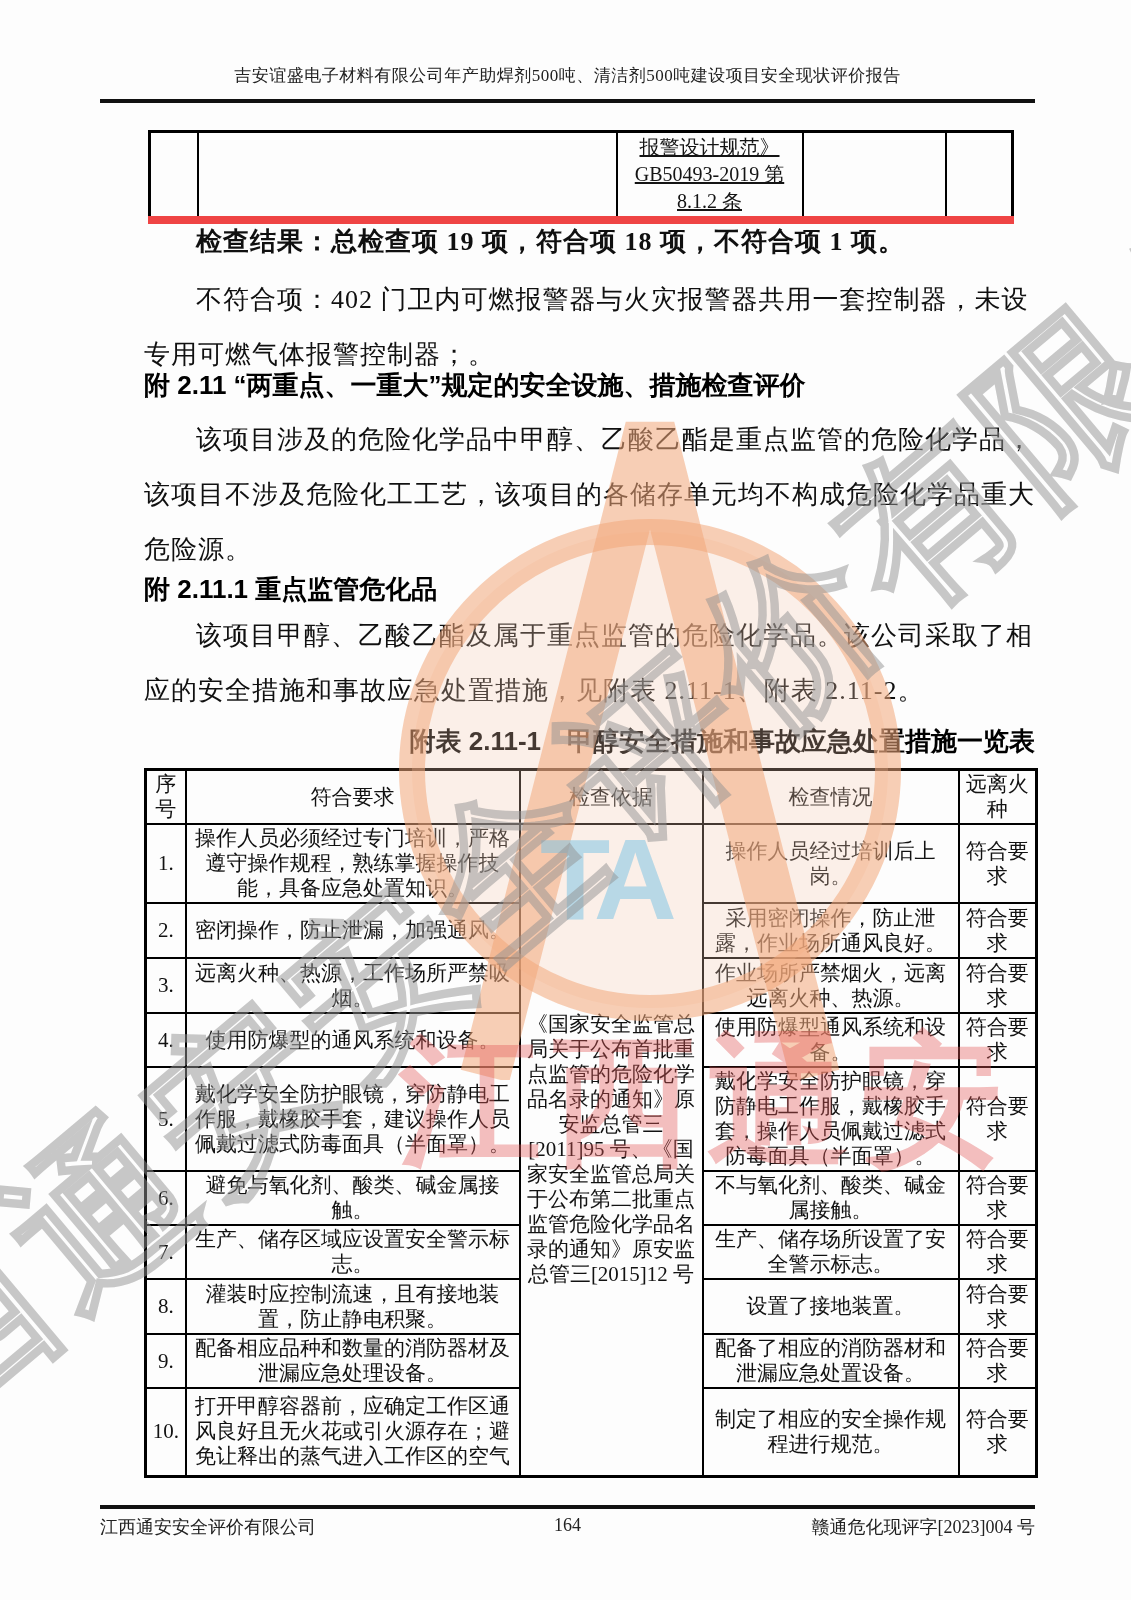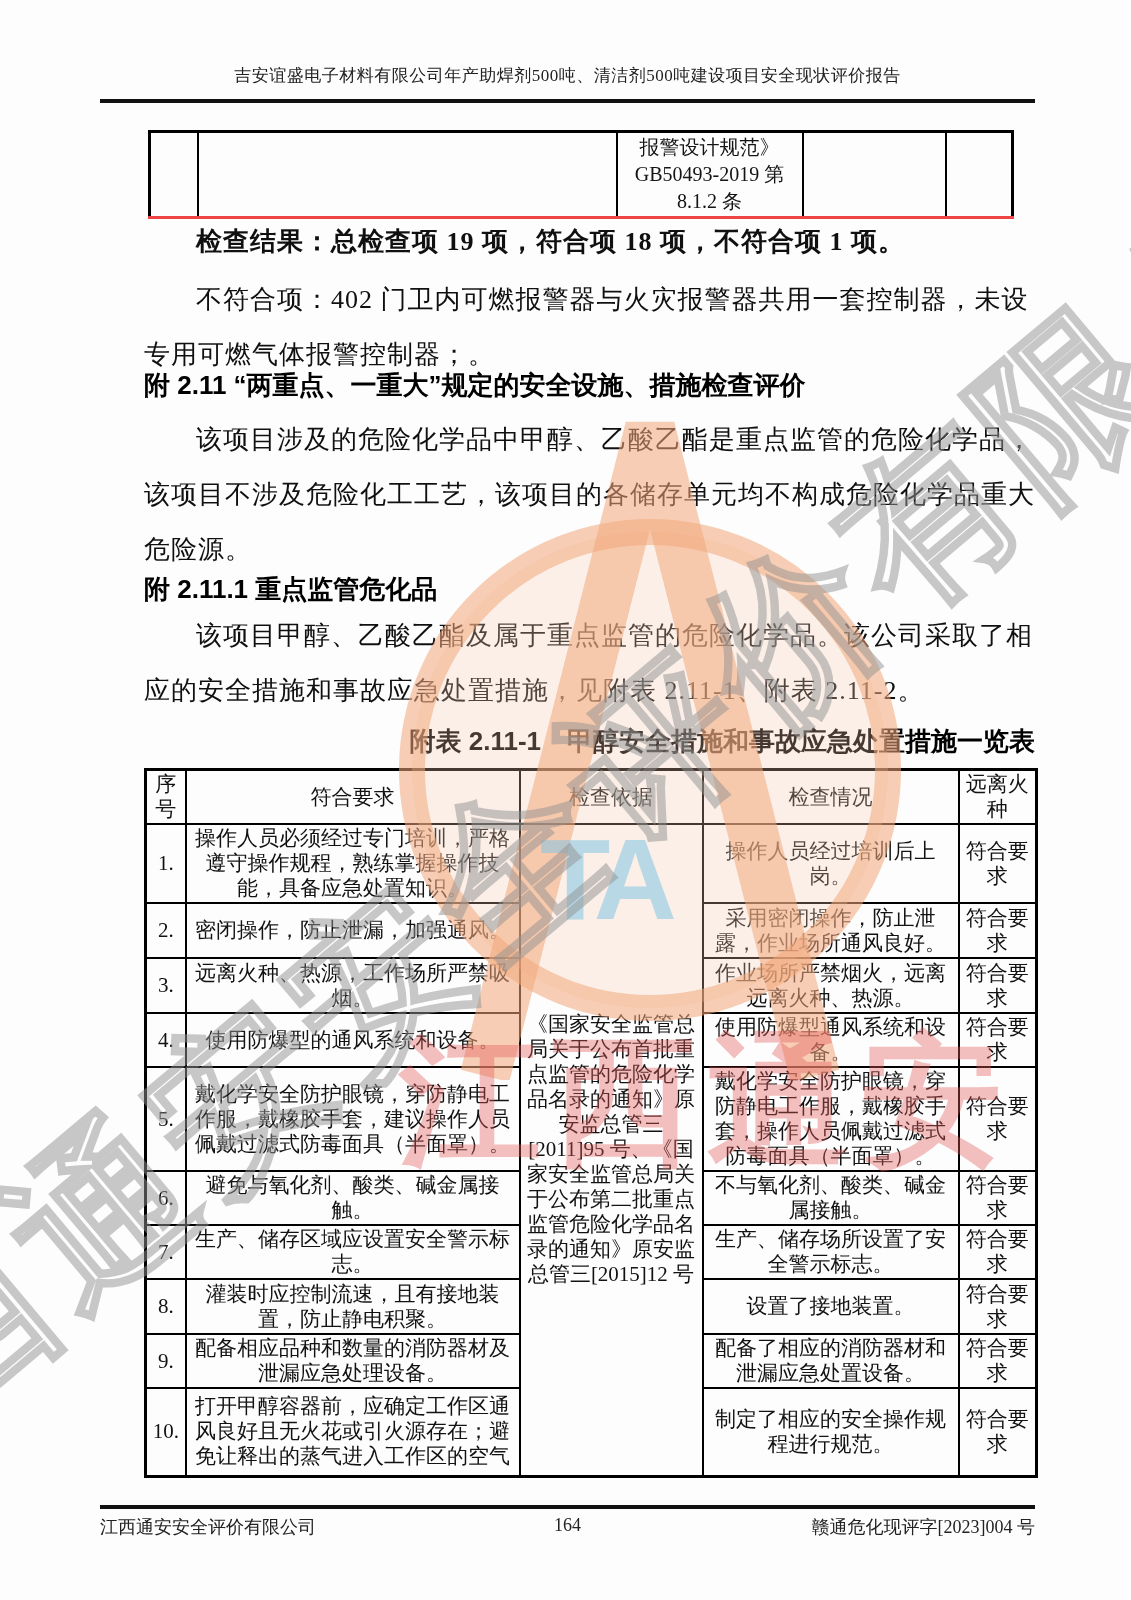--- a/index.html
+++ b/index.html
@@ -15,21 +15,21 @@
     text-align:center; font-size:17px; letter-spacing:.5px; color:#222;
   }
   .hdr-rule{ position:absolute; top:99px; left:100px; width:935px; height:4px; background:#111; }
   
   .top-table{
     position:absolute; top:130px; left:148px; width:863px; height:86px;
     border-collapse:collapse; table-layout:fixed; font-size:20px;
   }
   .top-table td{ border:2px solid #000; text-align:center; vertical-align:middle; line-height:27px; padding:1px 4px;}
   .top-table{ border:3px solid #000; }
-  .top-table tr td{ border-bottom:3px solid #ef4444; }
+  .top-table tr td{ border-bottom:8px solid #ef4444;text-decoration:underline; }
   
   .para{
     position:absolute; left:144px; width:891px; font-size:26px;
     line-height:55px; letter-spacing:1px; text-indent:2em; color:#101010;
   }
   .p-result{ top:214px;font-weight:bold; }
   .p-nc{ top:272px; }
   .p-2-11{ top:412px; }
   .p-2-11-1{ top:608px; }
   .hx{

